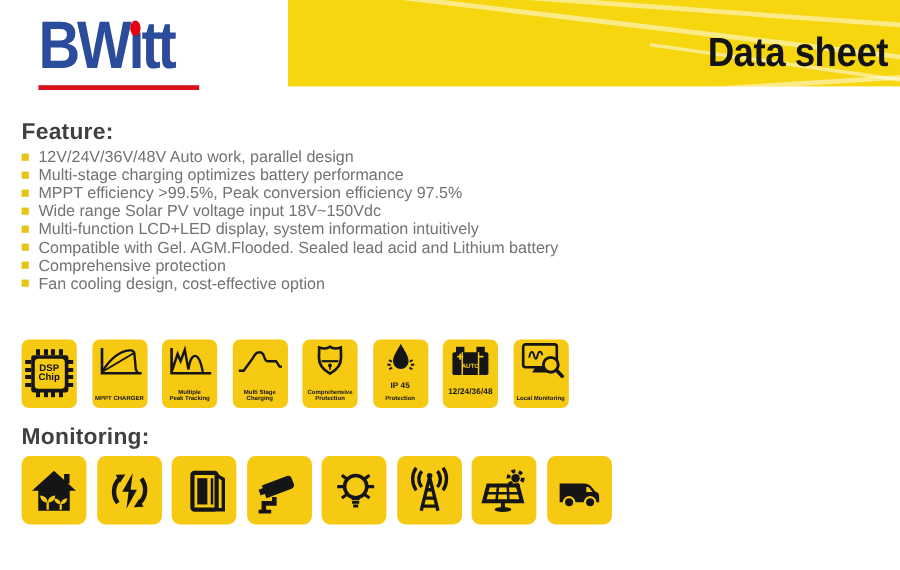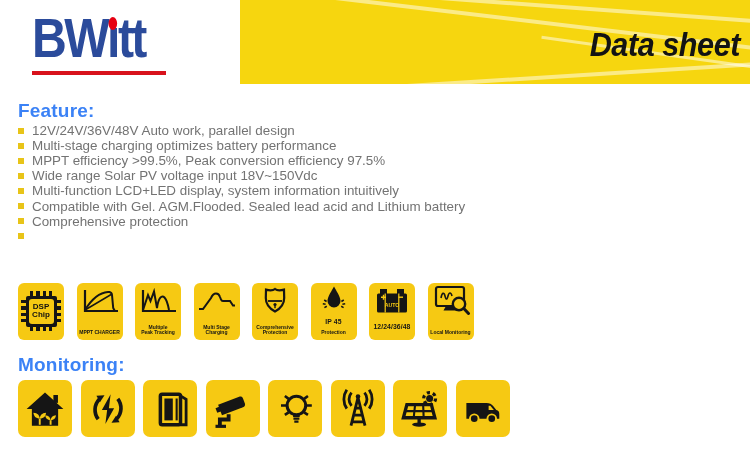--- a/index.html
+++ b/index.html
@@ -1,37 +1,37 @@
 <!DOCTYPE html>
 <html><head>
 <meta charset="utf-8">
 <style>
   html,body{margin:0;padding:0;background:#ffffff;}
   .page{position:relative;width:750px;height:475px;background:#ffffff;overflow:hidden;
         font-family:"Liberation Sans",sans-serif;}
 
   
-  .band{position:absolute;left:240px;top:0;right:0;height:84px;background:#F6D60F;overflow:hidden;font-style:italic;}
+  .band{position:absolute;left:240px;top:0;right:0;height:72px;background:#F6D60F;overflow:hidden;}
   .stripe{position:absolute;background:rgba(255,255,255,0.5);}
   .s1{left:-30px;top:3px;width:650px;height:3.5px;transform:rotate(4.2deg);}
   .s2{left:40px;top:24px;width:580px;height:4px;transform:rotate(6.8deg);}
   .s3{left:20px;top:75px;width:580px;height:3.5px;transform:rotate(-3.6deg);}
   .s4{left:300px;top:58px;width:320px;height:3px;transform:rotate(8deg);}
   .banner-title{position:absolute;right:10px;top:25px;font-size:34px;font-weight:bold;color:#131313;
                 letter-spacing:-0.5px;white-space:nowrap;transform:scaleX(0.9);transform-origin:right center;}
 
   .logo{position:absolute;left:32px;top:11px;width:140px;}
   .logo-text{font-size:56px;font-weight:bold;color:#2B4B9B;letter-spacing:-3px;line-height:0.95;
              white-space:nowrap;transform:scaleX(0.86);transform-origin:left top;}
   .i-wrap{position:relative;display:inline-block;}
   .i-dot{position:absolute;left:1.5px;top:6px;width:10px;height:13px;background:#E60012;border-radius:50%;}
   .logo-underline{position:absolute;left:0;top:60px;width:134px;height:3.5px;background:#D8121C;}
 
   
-  .sec-heading{position:absolute;left:18px;margin:0;font-size:19px;font-weight:bold;color:#3b82f6;letter-spacing:0.2px;}
+  .sec-heading{position:absolute;left:18px;margin:0;font-size:19px;font-weight:bold;color:#404040;letter-spacing:0.2px;}
   .feature-heading{top:100px;}
   .app-heading{top:354px;}
   .feature-list{position:absolute;left:18px;top:123px;margin:0;padding:0;list-style:none;
                 font-size:13.4px;color:#737373;}
   .feature-list li{height:15.1px;display:flex;align-items:center;white-space:nowrap;}
   .bullet{width:6px;height:6px;background:#E8C418;margin-right:8px;flex:none;}
 
   
   .ftiles{position:absolute;left:18px;top:283px;display:flex;gap:12.5px;}
   .ftile{width:46px;height:57px;background:#F6C913;border-radius:6px;display:flex;flex-direction:column;
@@ -100,20 +100,21 @@
     <li>
         <span class="bullet"></span>
         <span>Compatible with Gel. AGM.Flooded. Sealed lead acid and Lithium battery</span>
       </li>
     <li>
         <span class="bullet"></span>
         <span>Comprehensive protection</span>
       </li>
     <li>
         <span class="bullet"></span>
+        <span>Fan cooling design, cost-effective option</span>
       </li>
   </ul>
 
   <div class="ftiles">
 
     <div class="ftile">
       <div class="chip">
         <div class="pins pt"></div>
         <div class="pins pb"></div>
         <div class="pins pl"></div>

